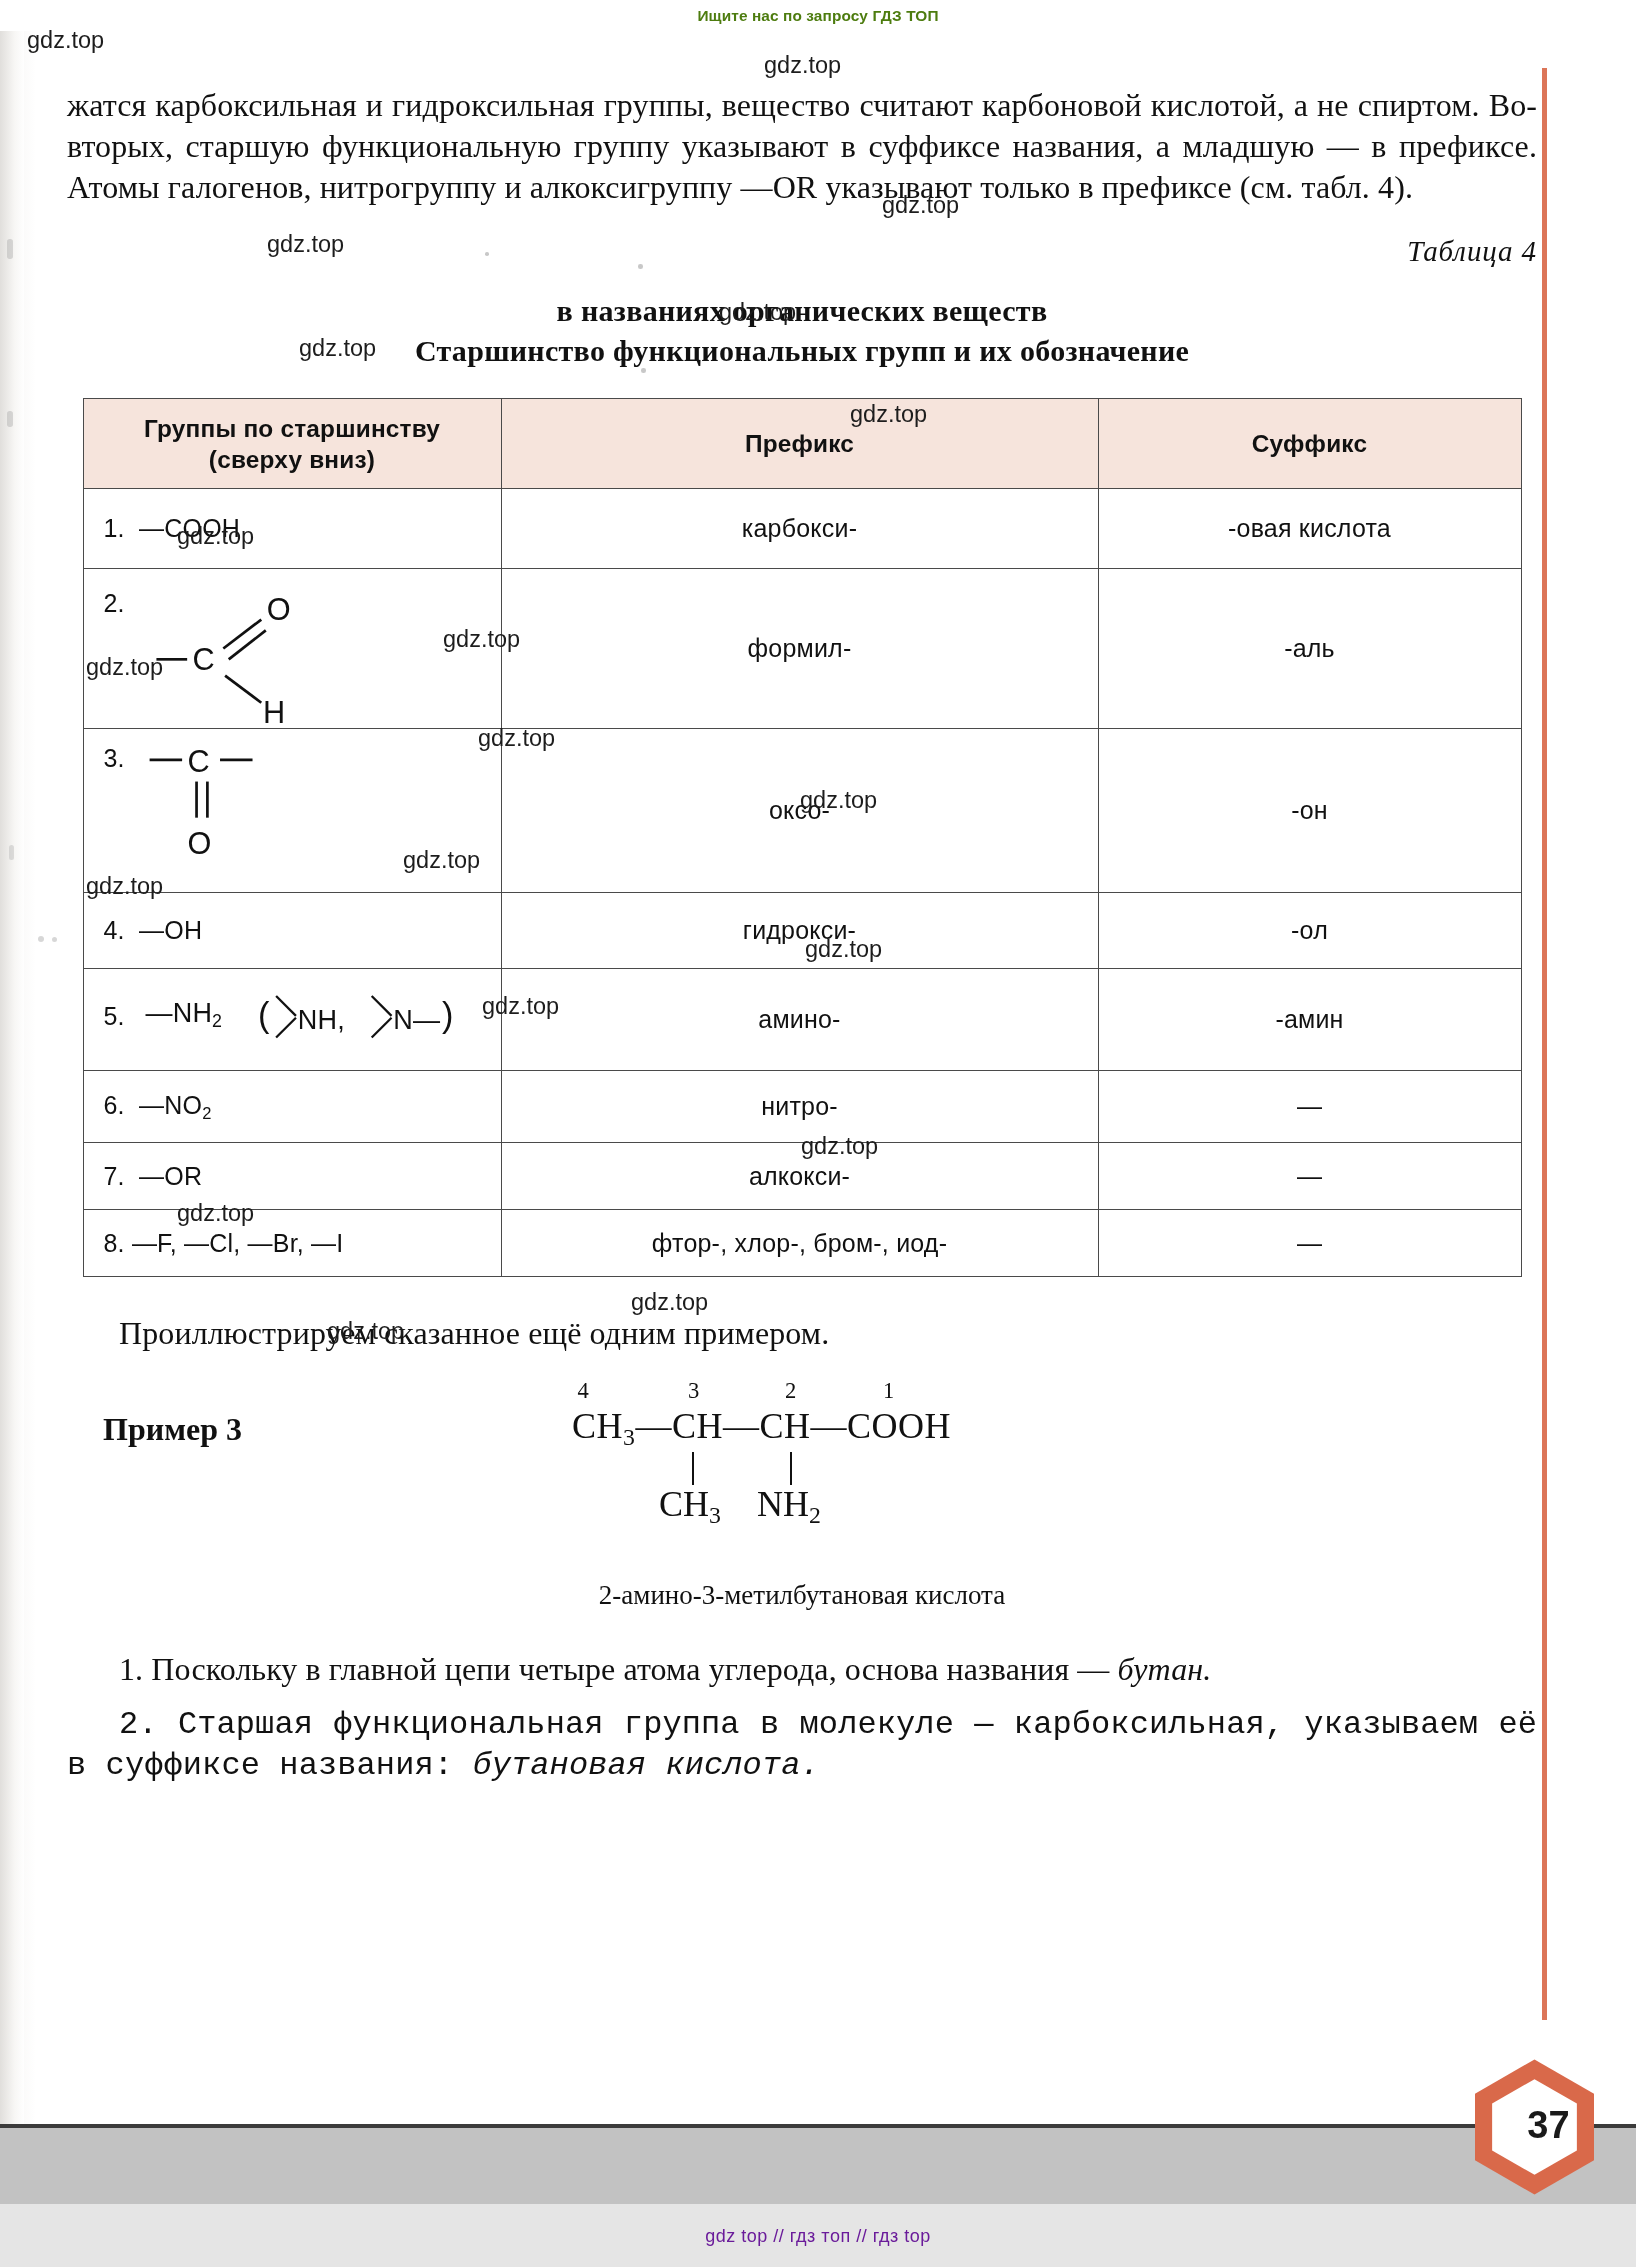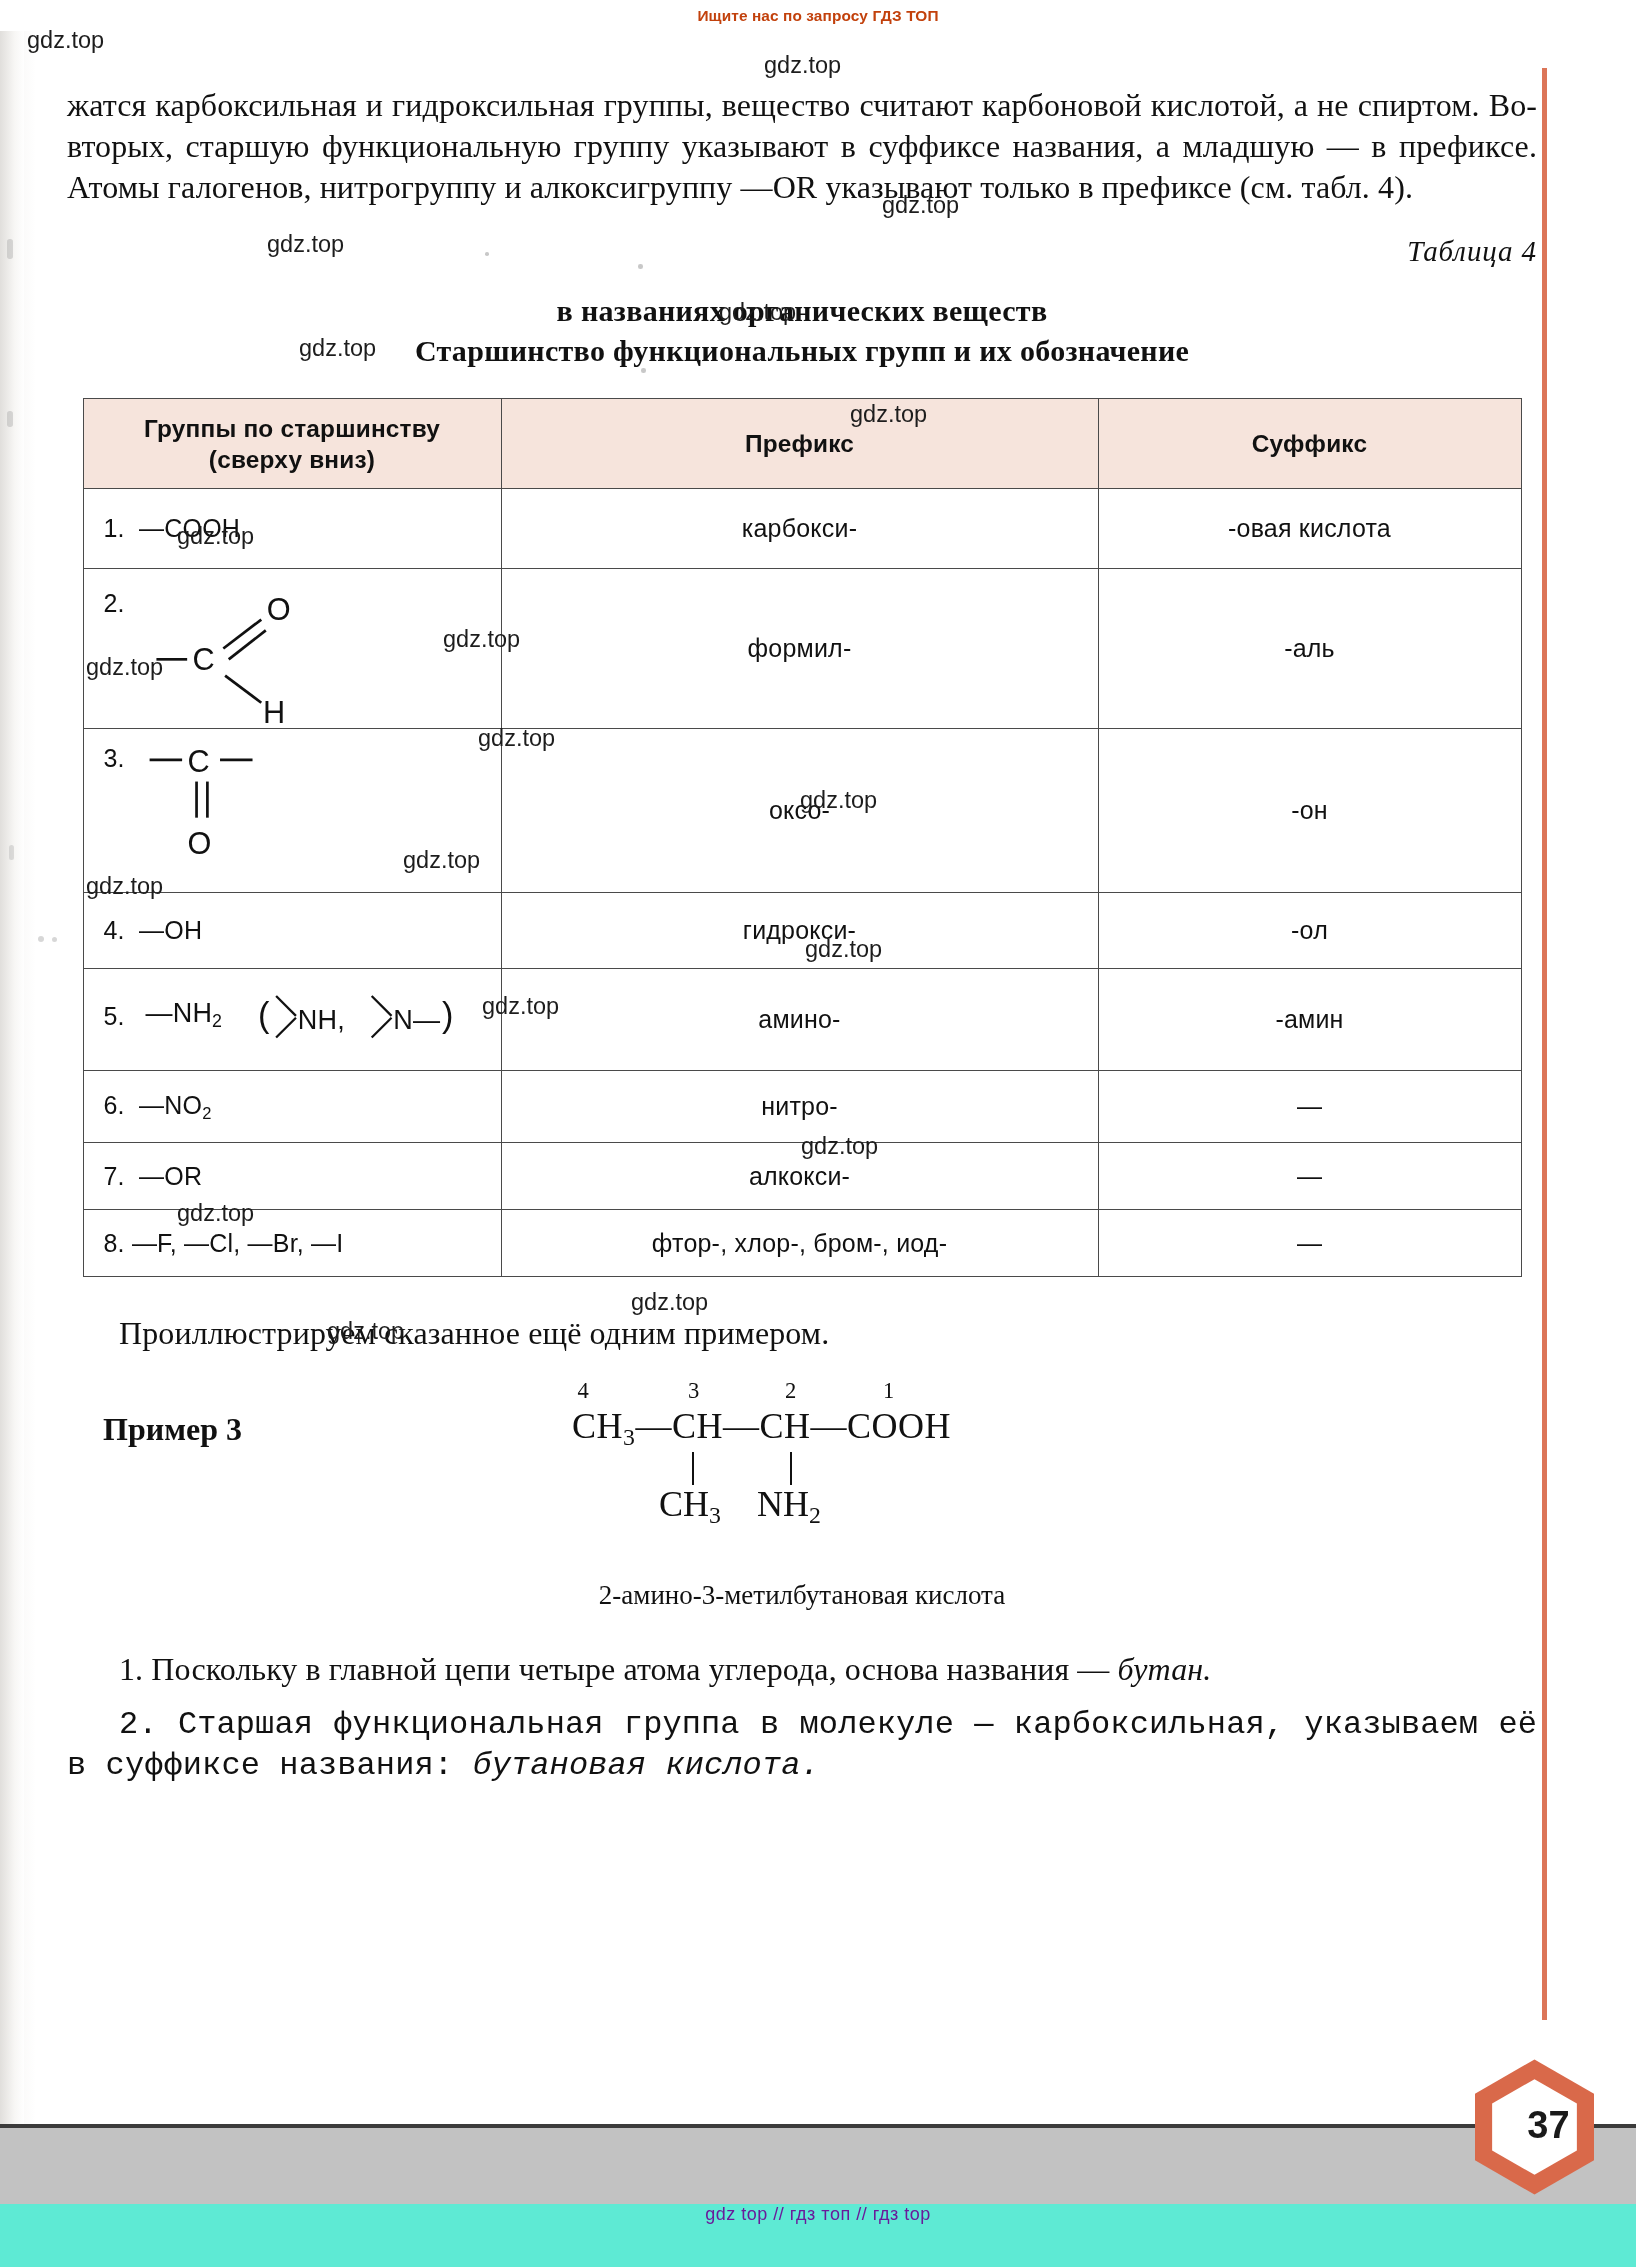--- a/index.html
+++ b/index.html
@@ -25,21 +25,21 @@
     height: 31px;
     display: flex;
     align-items: center;
     justify-content: center;
     background: #ffffff;
   }
   .promo-text {
     font-family: "Liberation Sans", "DejaVu Sans", sans-serif;
     font-size: 15.4px;
     font-weight: 600;
-    color: #c2410c;
+    color: #4d7c0f;
     letter-spacing: 0.1px;
     white-space: nowrap;
   }
 
   
   .sheet {
     position: absolute;
     top: 31px; left: 0;
     width: 1636px;
     height: 2128px;
@@ -103,22 +103,23 @@
     padding-bottom: 3.6px;
     box-sizing: border-box;
     margin-left: 14px;
   }
 
   
   .footer-strip {
     position: absolute;
     left: 0; top: 2204px;
     width: 1636px; height: 64px;
-    background: #5eead4;
+    background: #e5e5e5;
     display: flex;
+    align-items: center;
     justify-content: center;
   }
   .footer-text {
     font-family: "Liberation Sans", "DejaVu Sans", sans-serif;
     font-size: 18px;
     color: #6a1b9a;
     letter-spacing: 0.5px;
   }
 
   

